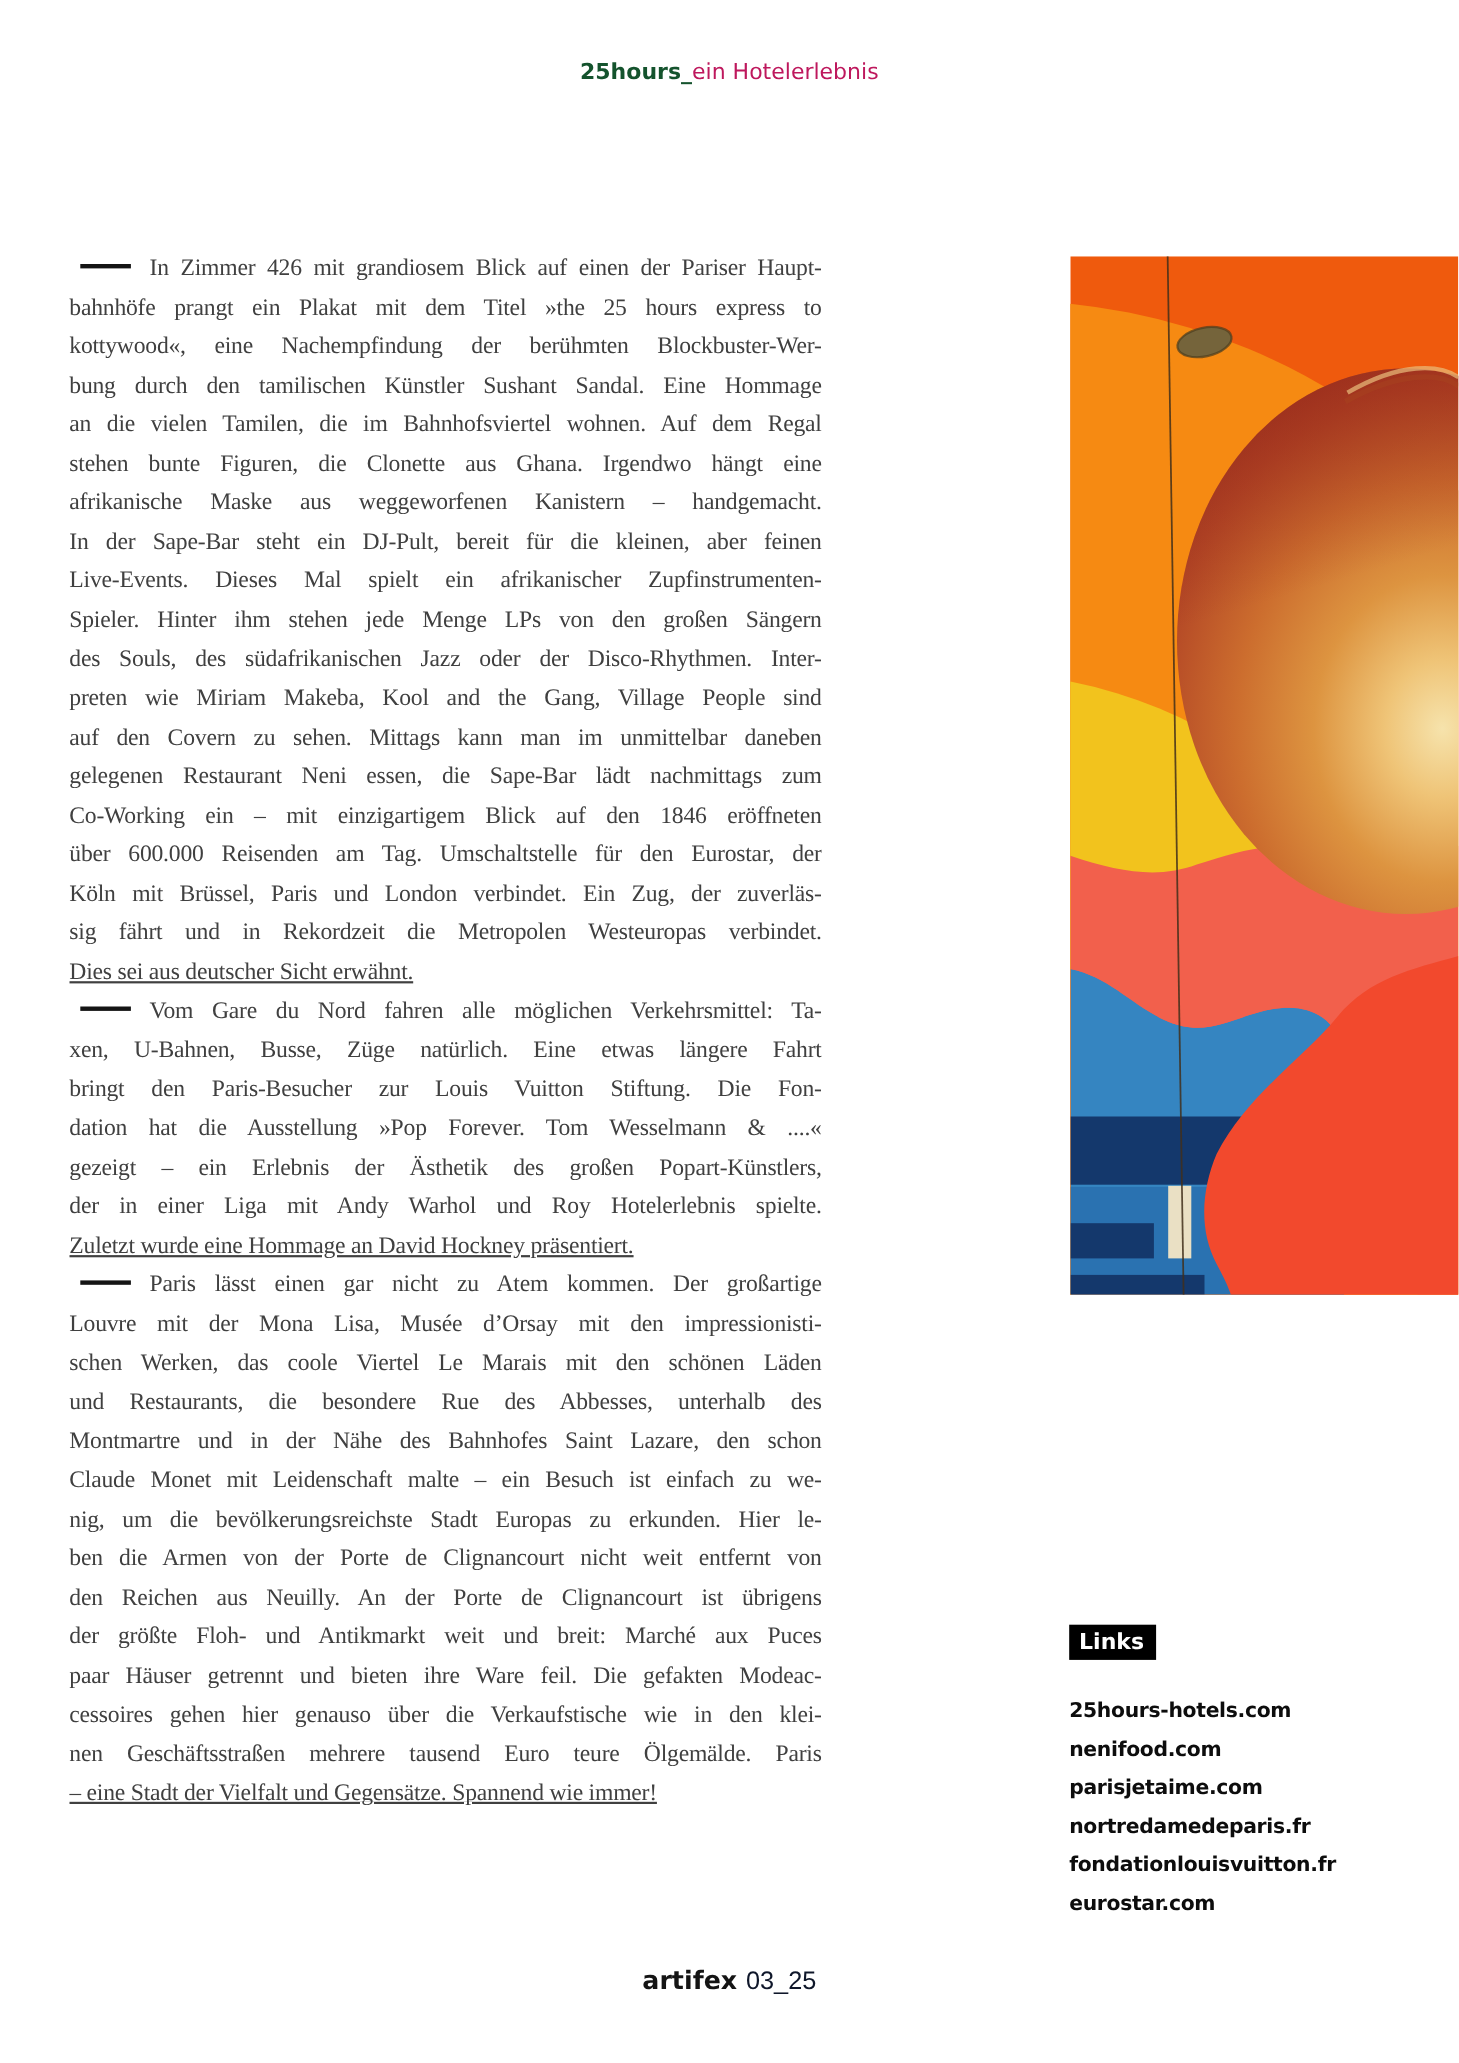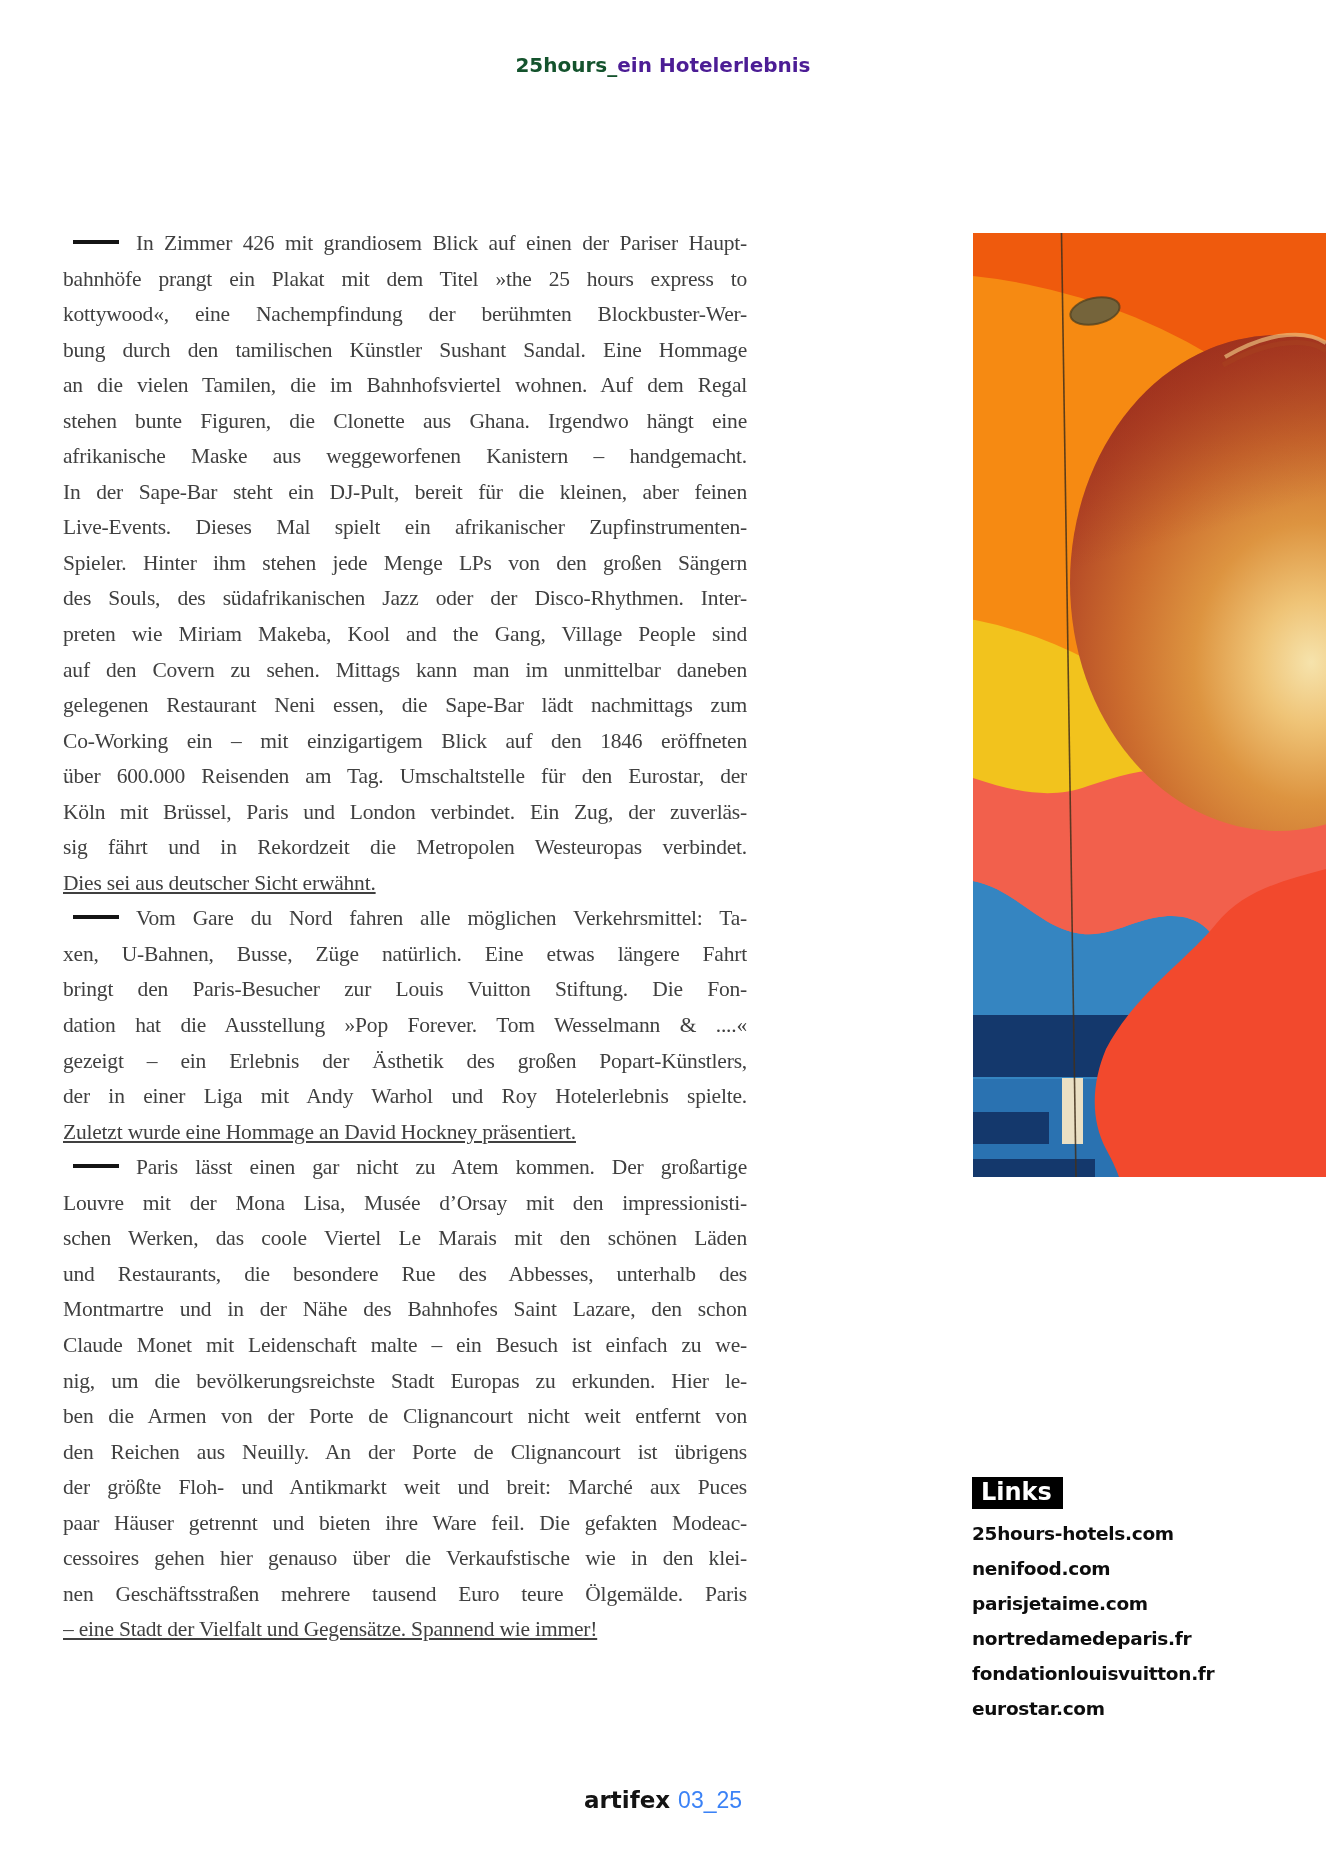--- a/index.html
+++ b/index.html
@@ -6,21 +6,21 @@
   .page {
     position:relative; width:1326px; height:1875px; background:#ffffff;
     overflow:hidden; font-family:"Liberation Sans", sans-serif;
   }
   
   .header {
     position:absolute; top:53px; left:0; width:100%; text-align:center;
     font-family:"DejaVu Sans", sans-serif; font-size:20px; line-height:24px;
   }
   .brand { font-weight:bold; color:#14532d; }
-  .subtitle { color:#4c1d95;font-weight:bold; }
+  .subtitle { color:#be185d; }
 
   
   .body-col {
     position:absolute; left:63px; top:226px; width:684px;
     font-family:"Liberation Serif", serif; font-size:21.5px;
     letter-spacing:-0.2px; color:#404040;
   }
   .bline {
     height:35.55px; line-height:35.55px; overflow:hidden;
     text-align:justify; text-align-last:justify; text-justify:inter-word;
@@ -32,35 +32,35 @@
   }
 
   
   .artwork { position:absolute; left:973px; top:233px; width:353px; height:944px; }
   .artwork svg { display:block; width:100%; height:100%; }
 
   
   .links-box { position:absolute; left:972px; top:1477px; width:340px; }
   .links-badge {
     display:inline-block; background:#000000; color:#ffffff;
-    font-family:"DejaVu Sans", sans-serif; font-weight:bold; font-size:24px;
-    line-height:24px; padding:3px 11px 5px 9px; margin-bottom:0;
+    font-family:"DejaVu Sans", sans-serif; font-weight:bold; font-size:20px;
+    line-height:24px; padding:3px 11px 5px 9px; margin-bottom:22px;
   }
   .link-line {
     font-family:"DejaVu Sans", sans-serif; font-weight:bold; font-size:18.5px;
     letter-spacing:-0.3px; color:#0d0d0d; line-height:21px; margin-top:14px;
   }
 
   
   .footer {
     position:absolute; top:1786px; left:0; width:100%; text-align:center;
     font-size:23px; line-height:28px;
   }
   .footer .mag { font-family:"DejaVu Sans", sans-serif; font-weight:bold; color:#141414; }
-  .footer .issue { font-family:"Liberation Sans", sans-serif; color:#3b82f6; margin-left:8px; }
+  .footer .issue { font-family:"Liberation Sans", sans-serif; color:#0f172a; margin-left:8px; }
 </style>
 </head>
 <body>
 
 <div class="page">
 
   <div class="header">
     <span class="brand">25hours_</span><span class="subtitle">ein Hotelerlebnis</span>
   </div>
 

